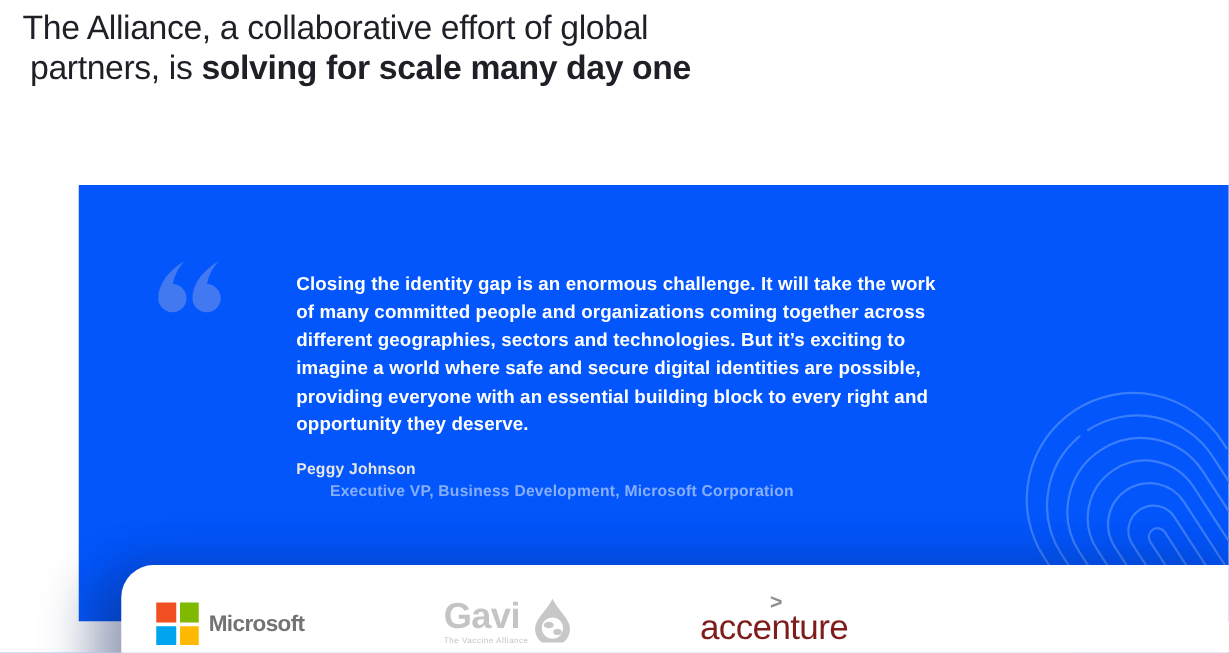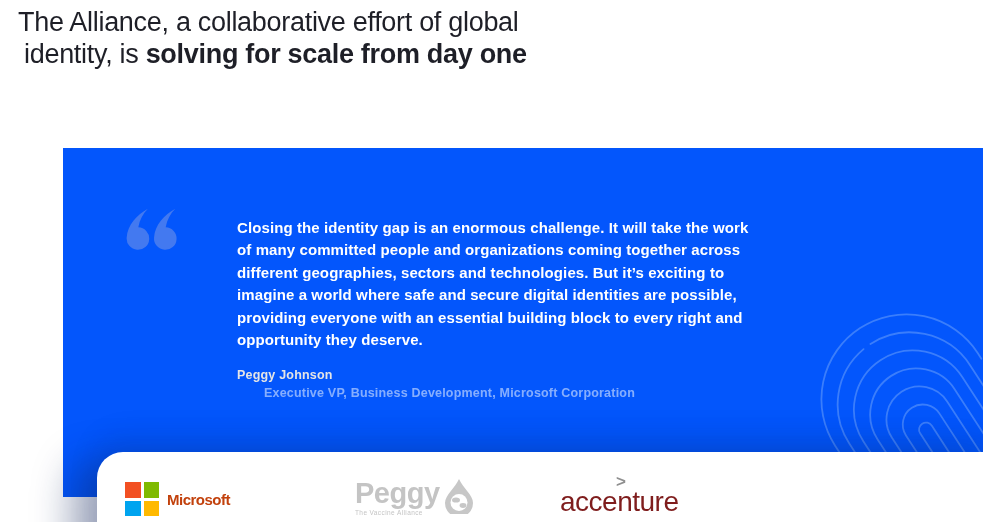--- a/index.html
+++ b/index.html
@@ -33,21 +33,21 @@
                    box-shadow:-26px 8px 38px rgba(14,34,90,0.38), 0 -16px 30px rgba(14,34,90,0.10); }
 
   .logo { position:absolute; }
   
   .logo-ms { left:28px; top:30px; display:flex; align-items:center; }
   .ms-squares { display:grid; grid-template-columns:15.5px 15.5px;
                 grid-template-rows:15.5px 15.5px; gap:3px; }
   .ms-squares i { display:block; }
   .ms-sq1 { background:#f25022; } .ms-sq2 { background:#7fba00; }
   .ms-sq3 { background:#00a4ef; } .ms-sq4 { background:#ffb900; }
-  .ms-text { margin-left:8px; font-size:15px; font-weight:700; color:#c2410c;
+  .ms-text { margin-left:8px; font-size:18px; font-weight:700; color:#737373;
              letter-spacing:-0.5px; }
 
   
   .logo-gavi { left:258px; top:28px; display:flex; align-items:flex-start; }
   .gavi-textcol { display:flex; flex-direction:column; }
   .gavi-text { font-size:29px; font-weight:700; color:#c4c4c4; letter-spacing:-0.5px;
                line-height:27px; }
   .gavi-sub { font-size:6.5px; color:#c4c4c4; letter-spacing:0.4px; margin-top:2px; }
   .gavi-drop { margin-left:4px; margin-top:-2px; }
 
@@ -58,21 +58,21 @@
   .acc-text { position:absolute; left:0; top:12px; font-size:28px; font-weight:400;
               color:#7f1d1d; letter-spacing:-0.5px; }
 </style>
 </head>
 <body>
 
 <div class="page">
 
   <h1 class="heading">
     <div class="h-line1"><span>The Alliance, a collaborative effort of global</span></div>
-    <div class="h-line2"><span>identity, is </span><b>solving for scale from day one</b></div>
+    <div class="h-line2"><span>partners, is </span><b>solving for scale many day one</b></div>
   </h1>
 
   <section class="quote-card">
 
     <svg class="quote-mark" viewBox="0 0 76 62" aria-hidden="true">
       <g fill="#4379f0">
         <path d="M32 0 C16 9, 2 24, 1 42 A16.5 16.5 0 1 0 18 27 C20 16, 25 7, 32 0 Z"></path>
         <path d="M72 0 C56 9, 42 24, 41 42 A16.5 16.5 0 1 0 58 27 C60 16, 65 7, 72 0 Z"></path>
       </g>
     </svg>
@@ -102,21 +102,21 @@
         <i class="ms-sq1"></i>
           <i class="ms-sq2"></i>
           <i class="ms-sq3"></i>
           <i class="ms-sq4"></i>
       </span>
       <span class="ms-text">Microsoft</span>
     </div>
 
     <div class="logo logo-gavi">
       <span class="gavi-textcol">
-        <span class="gavi-text">Peggy</span>
+        <span class="gavi-text">Gavi</span>
         <span class="gavi-sub">The Vaccine Alliance</span>
       </span>
       <svg class="gavi-drop" width="30" height="36" viewBox="0 0 30 36" aria-hidden="true">
         <path d="M15 1 C19 10 29 17 29 25 A14 14 0 1 1 1 25 C1 17 11 10 15 1 Z" fill="#c7c7c7"></path>
         <circle cx="15" cy="24.5" r="8.5" fill="#ffffff"></circle>
         <ellipse cx="12" cy="22" rx="4" ry="2.6" fill="#c7c7c7"></ellipse>
         <ellipse cx="19" cy="27.5" rx="3.4" ry="2.4" fill="#c7c7c7"></ellipse>
       </svg>
     </div>
 

